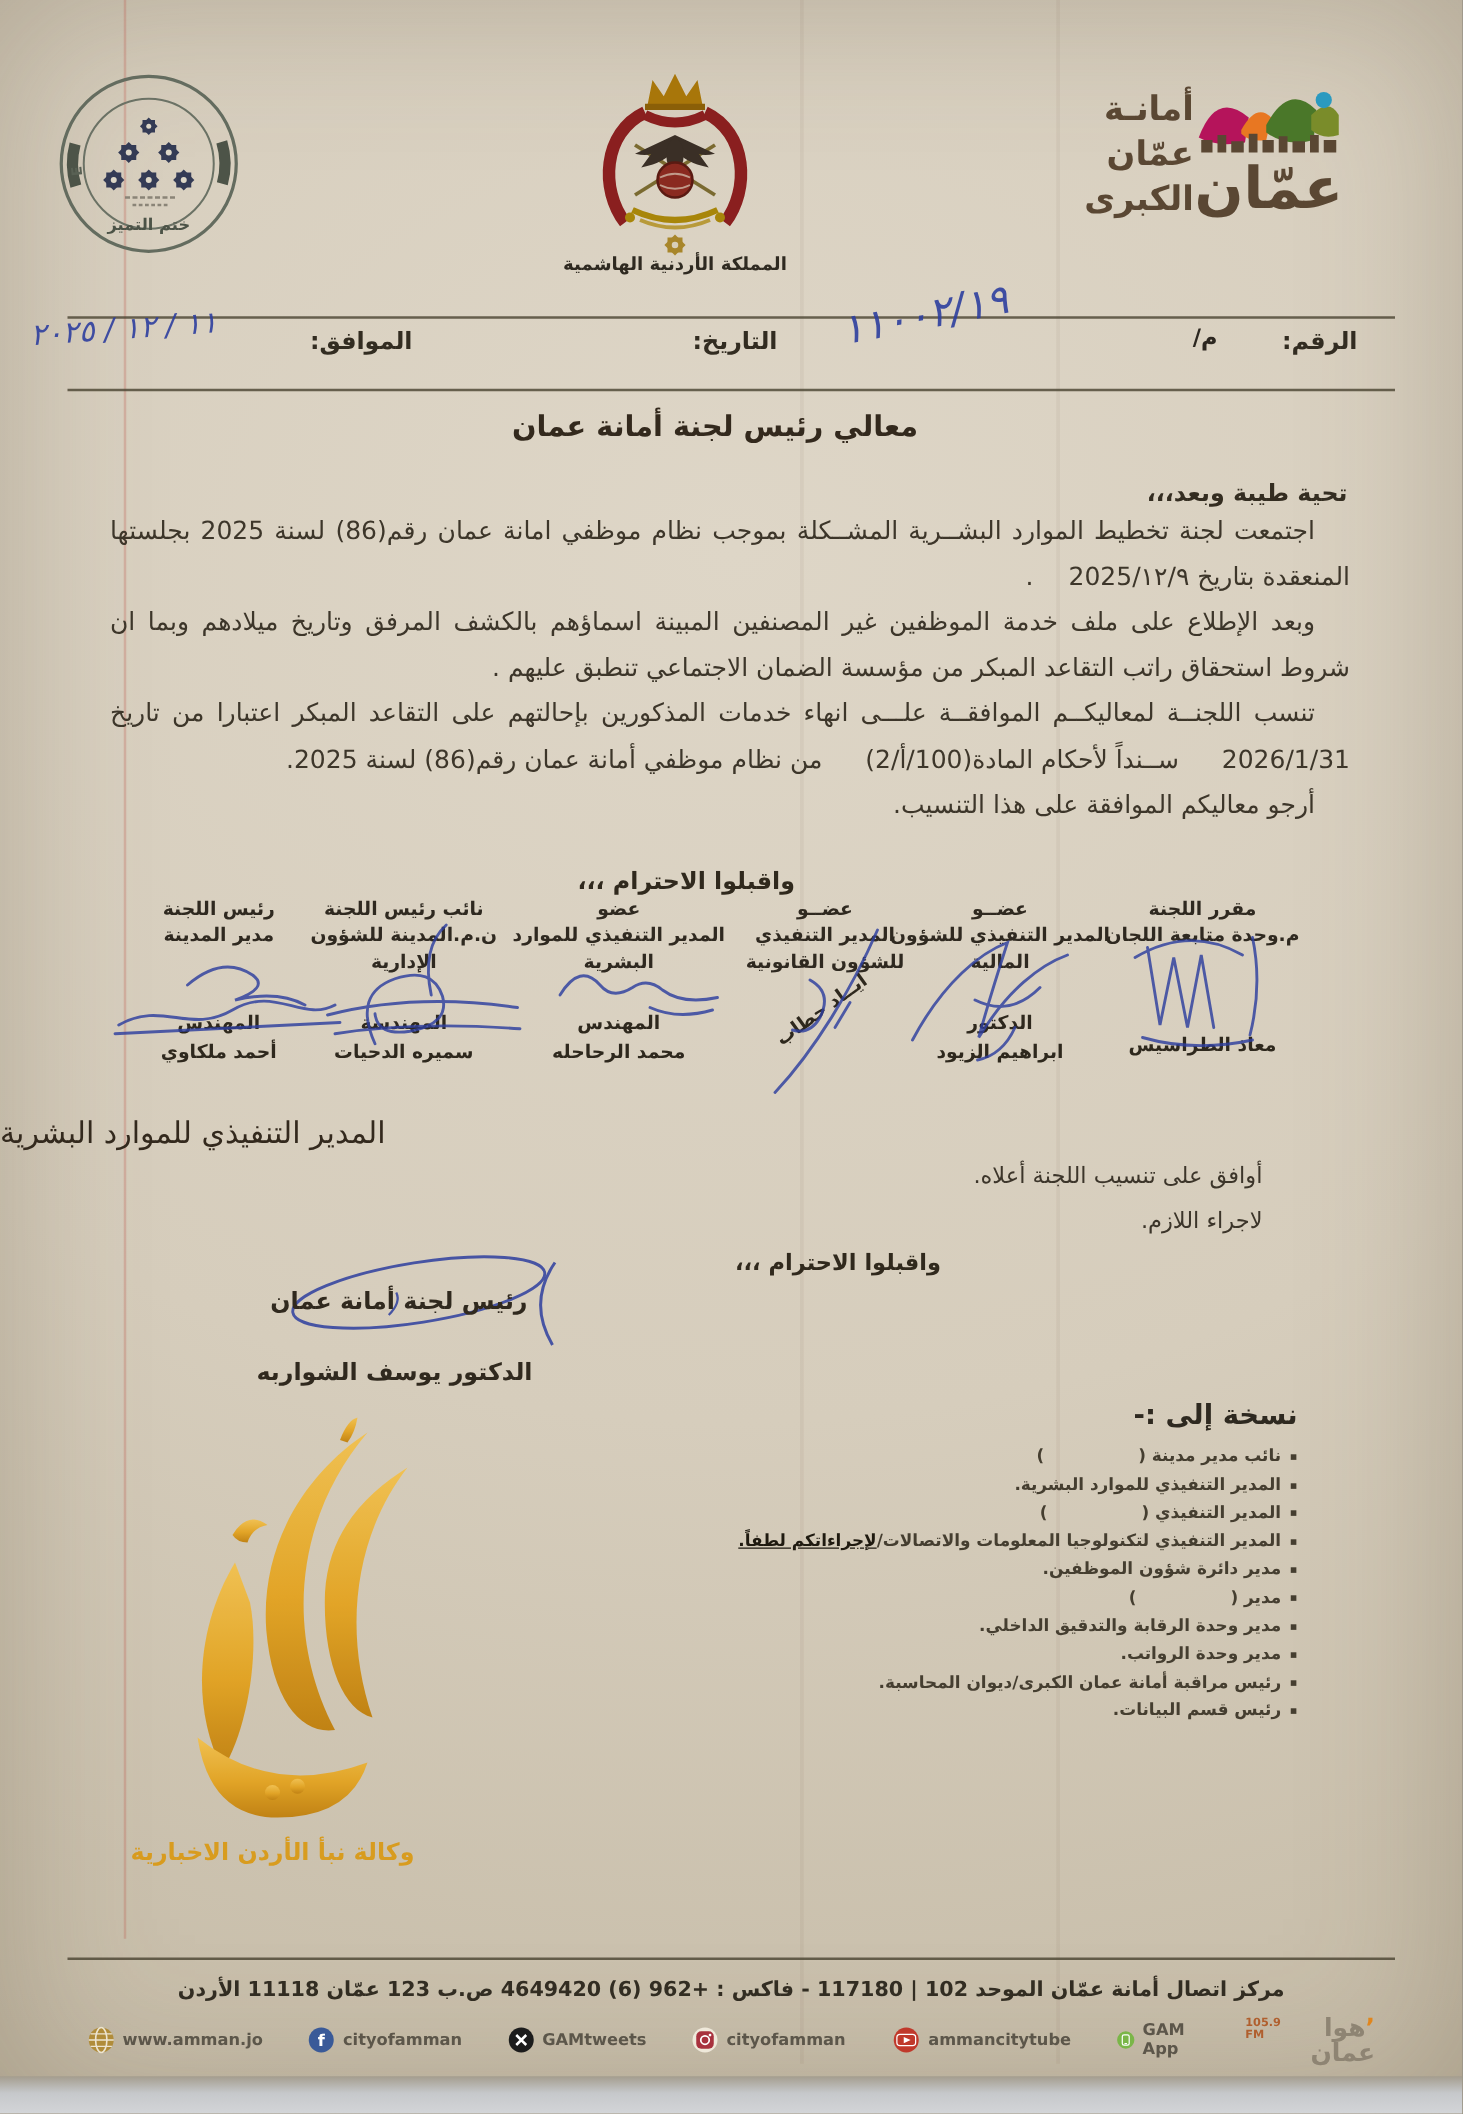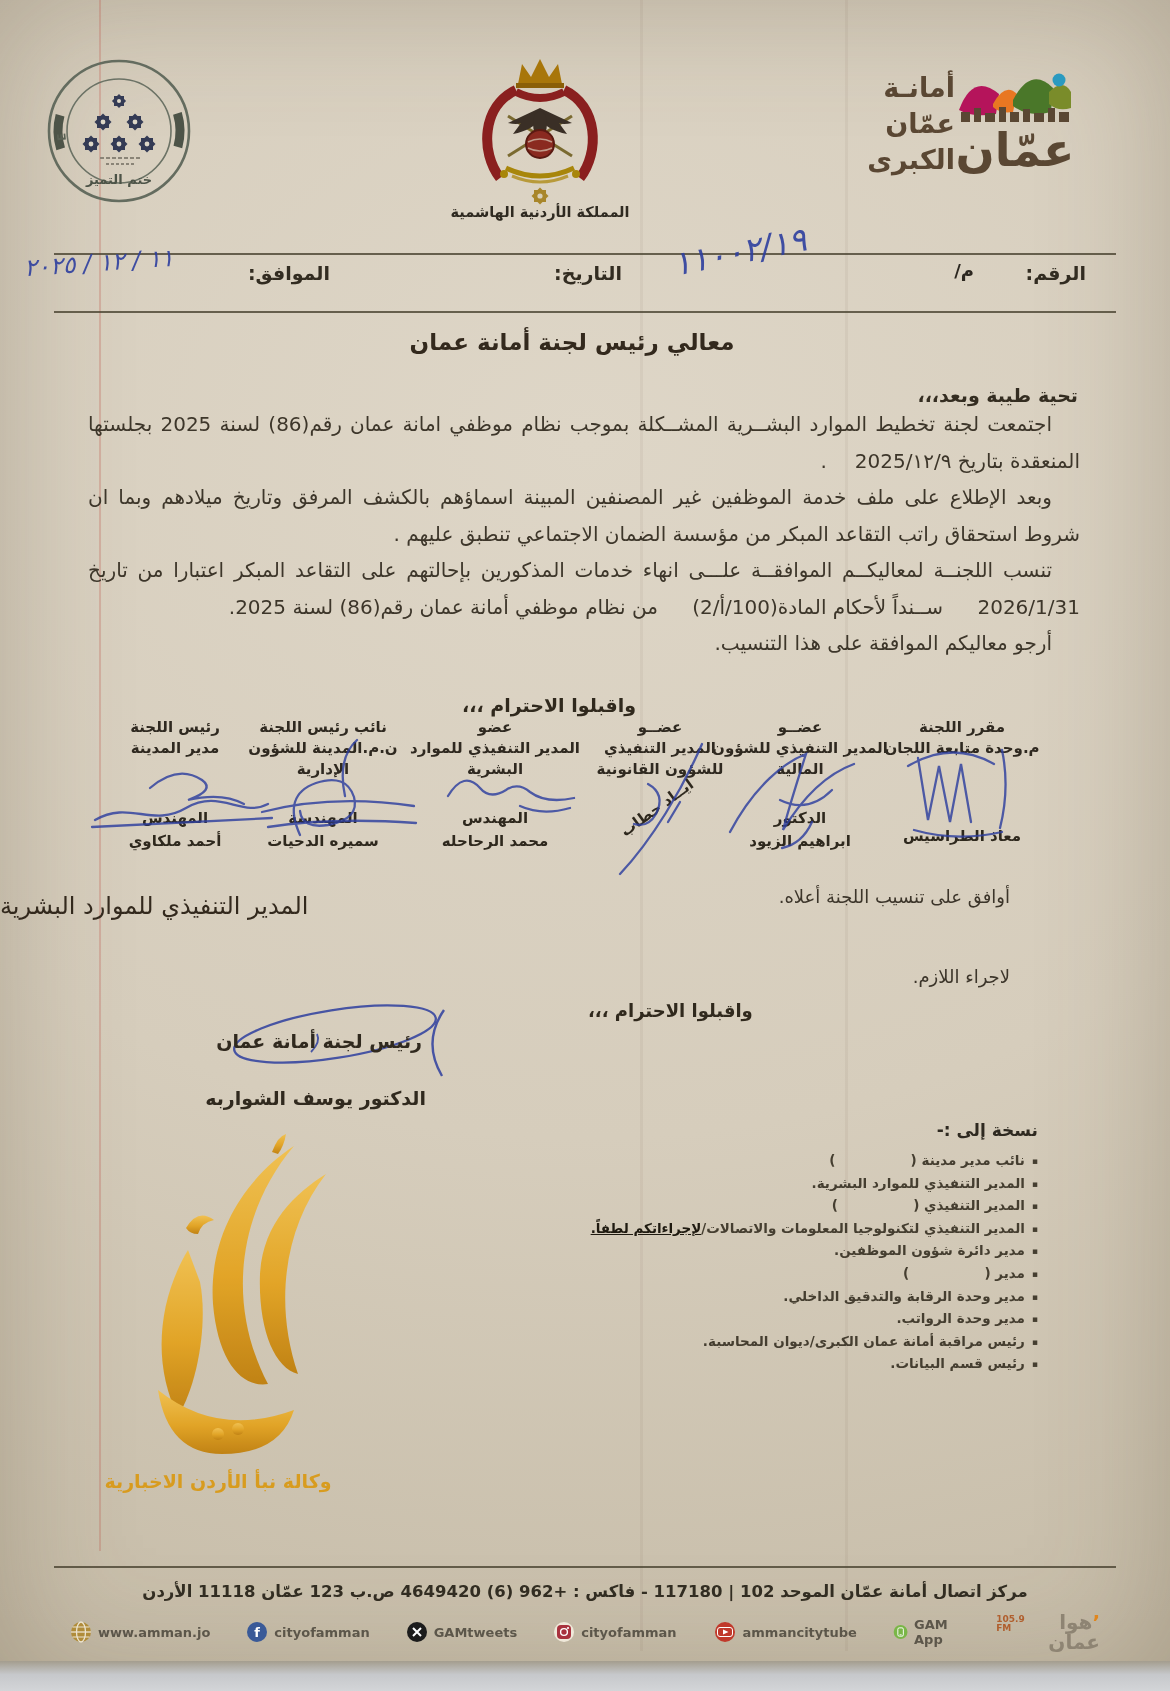--- a/index.html
+++ b/index.html
@@ -45,29 +45,29 @@
   .sig-col{position:absolute;top:0;width:200px;margin-left:-100px;text-align:center;}
   .sc0{left:962px}.sc1{left:800px}.sc2{left:660px}.sc3{left:495px}.sc4{left:323px}.sc5{left:175px}
   .roles{height:66px;font-size:15px;font-weight:bold;line-height:21px;color:#2f2920;}
   .name{margin-top:24px;font-size:15px;font-weight:bold;line-height:23px;color:#2e281d;}
   .sc0 .name{margin-top:42px;}
   .sc2 .name{transform:rotate(-36deg) translate(4px,-10px);}
   svg.pen{position:absolute;pointer-events:none;}
 
   
   .appr-head{position:absolute;top:892px;left:0;right:0;text-align:left;font-size:24px;font-weight:normal;color:#33291d;}
-  .appr-1{position:absolute;top:886px;right:160px;font-size:18px;}
+  .appr-1{position:absolute;top:930px;right:160px;font-size:18px;}
   .appr-2{position:absolute;top:966px;right:160px;font-size:18px;}
   .closing2{position:absolute;top:1000px;left:588px;font-size:18px;font-weight:bold;color:#30291d;}
   .signer-role{position:absolute;top:1030px;right:748px;font-size:19px;font-weight:bold;color:#30291e;}
   .signer-name{position:absolute;top:1087px;right:744px;font-size:19px;font-weight:bold;color:#30291e;}
 
   
   .copies{position:absolute;top:1120px;right:132px;width:930px;text-align:right;}
-  .copies h3{margin:0 0 10px;font-size:17px;font-weight:bold;color:#2e2920;}
+  .copies h3{margin:0 0 10px;font-size:22px;font-weight:bold;color:#2e2920;}
   .copies ul{list-style:none;margin:0;padding:0;font-size:13.5px;line-height:21.6px;font-weight:bold;color:#453e30;}
   .copies li::before{content:"▪";margin-left:7px;font-size:9px;vertical-align:1px;}
   .copies .em{text-decoration:underline;color:#1f1a10;}
 
   
   .wm{position:absolute;left:66px;top:1132px;opacity:.95;}
 
   
   .contact{position:absolute;top:1582px;left:0;right:0;text-align:center;font-size:16.5px;font-weight:bold;color:#322d22;}
   .social{position:absolute;top:1612px;left:70px;right:70px;display:flex;direction:ltr;justify-content:center;align-items:center;gap:36px;}

